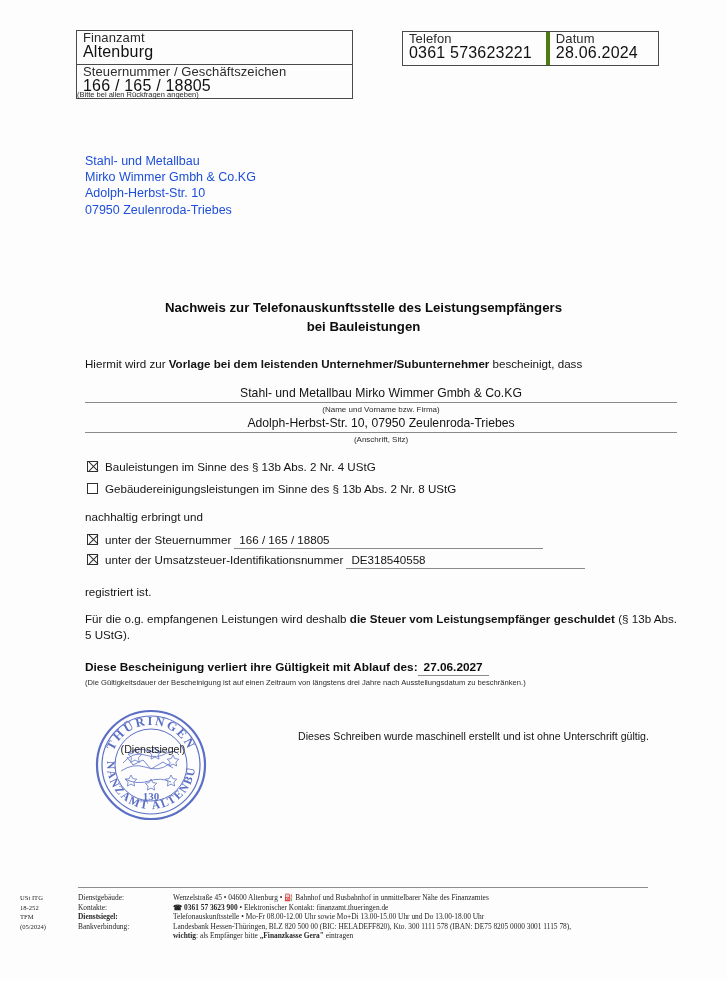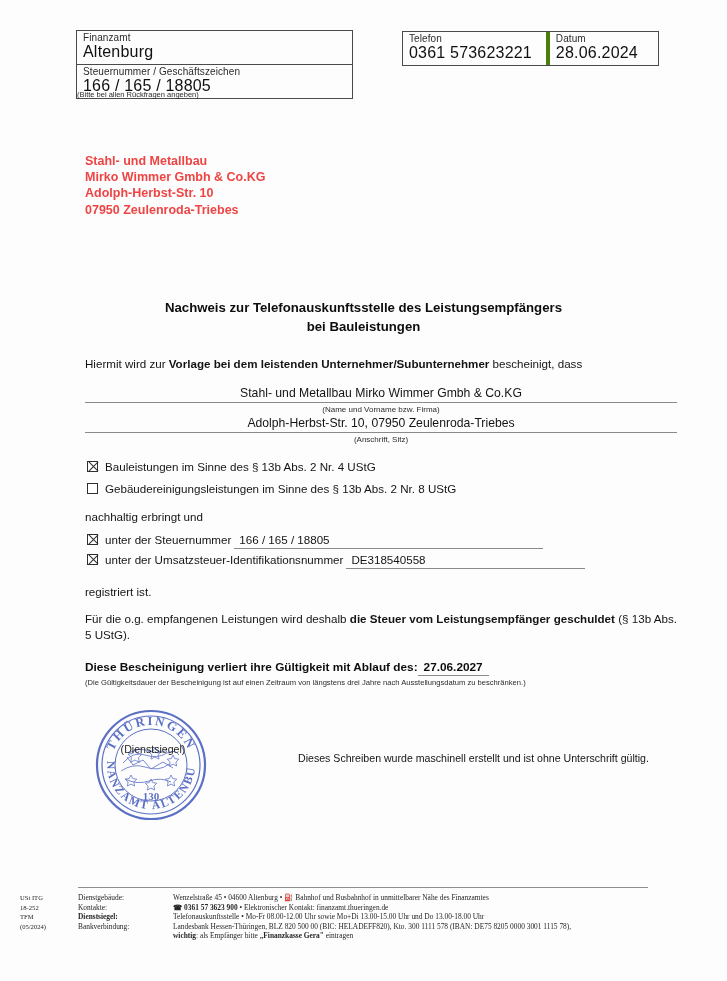--- a/index.html
+++ b/index.html
@@ -29,21 +29,21 @@
     border: 1px solid #4a4a4a;
     box-sizing: border-box;
   }
   .hdr-cell {
     padding: 2px 4px 3px 6px;
   }
   .hdr-cell.divider {
     border-top: 1px solid #4a4a4a;
   }
   .cap {
-    font-size: 10px;
+    font-size: 13px;
     line-height: 9px;
     color: #2b2b2b;
     letter-spacing: 0.1px;
   }
   .val-big {
     font-size: 16px;
     line-height: 19px;
     color: #111;
     letter-spacing: 0.2px;
   }
@@ -71,22 +71,21 @@
   .hdr-right .seg.tel { width: 148px; border-right: 4px solid #4d7c0f; }
   .hdr-right .seg.dat { width: 109px; }
 
   
   .address {
     position: absolute;
     left: 85px;
     top: 153px;
     font-size: 12.5px;
     line-height: 16.2px;
-    color: #ef4444;
-    font-weight: bold;
+    color: #1d4ed8;
   }
 
   
   .title {
     position: absolute;
     left: 0;
     top: 298px;
     width: 727px;
     text-align: center;
     font-size: 13.2px;
@@ -223,21 +222,21 @@
     left: 98px;
     top: 743px;
     width: 110px;
     text-align: center;
     font-size: 10.6px;
     color: #1d1d1d;
   }
   .machinenote {
     position: absolute;
     left: 298px;
-    top: 752px;
+    top: 730px;
     font-size: 10.6px;
     color: #141414;
   }
 
   
   .foot-rule {
     position: absolute;
     left: 78px;
     top: 887px;
     width: 570px;

